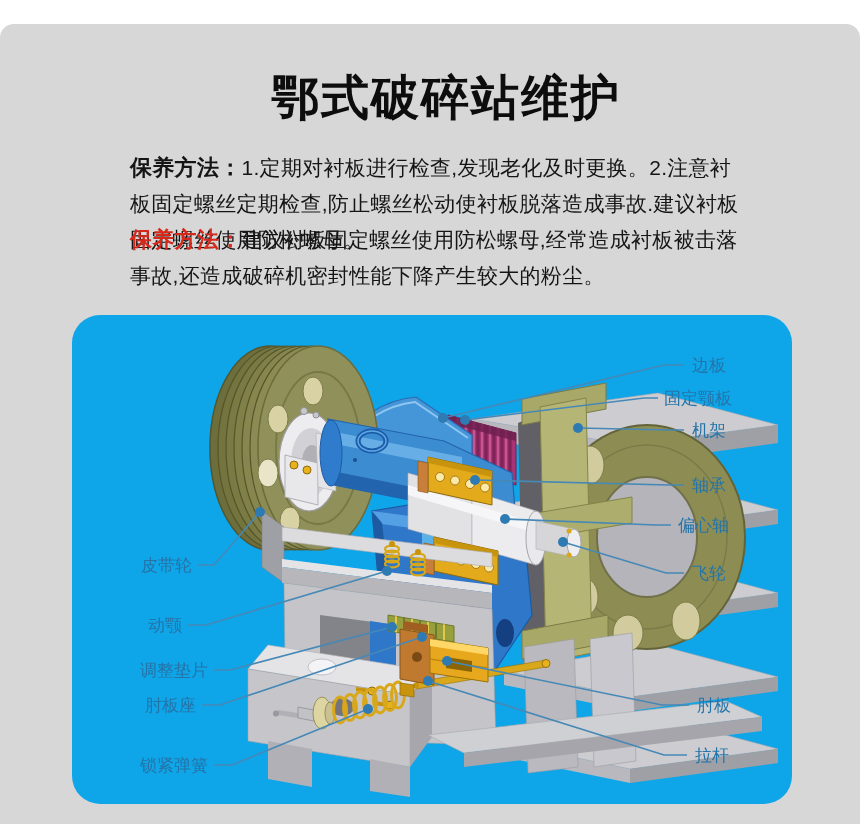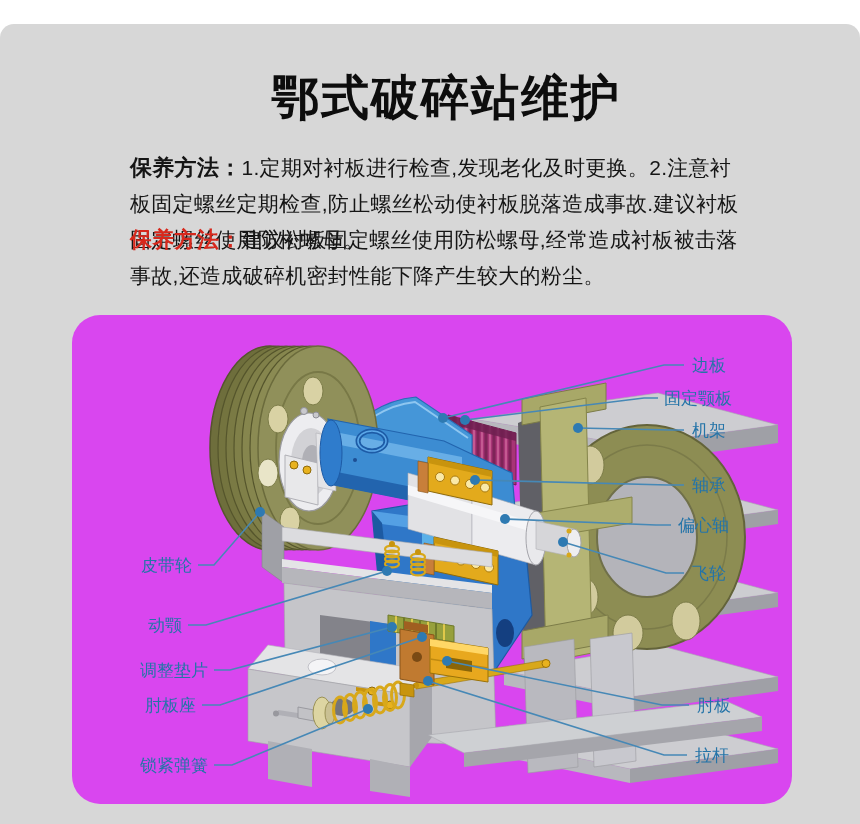--- a/index.html
+++ b/index.html
@@ -10,21 +10,21 @@
   .page-title{position:absolute;top:42px;left:16px;width:100%;margin:0;text-align:center;
               font-family:"Liberation Serif",serif;font-weight:700;font-size:48px;
               letter-spacing:2px;color:#0d0d0d;}
   .para{position:absolute;left:130px;width:622px;margin:0;font-size:21px;line-height:36px;
         color:#151515;letter-spacing:0.3px;}
   .para-1{top:126px;}
   .para-2{top:198px;}
   .label-strong{font-weight:700;font-size:22px;margin-top:44px;}
   .label-warning{color:#d7281c;}
   .diagram-panel{position:absolute;left:72px;top:291px;width:720px;height:489px;
-                 background:#d946ef;border-radius:28px;overflow:hidden;}
+                 background:#0ea5e9;border-radius:28px;overflow:hidden;}
   svg{display:block;}
   .part-label{font-size:17px;fill:#2574a8;font-family:"Liberation Sans",sans-serif;}
   .leader{stroke:#4688b6;stroke-width:1.6;fill:none;}
   .anchor{fill:#2e7ab2;}
 </style>
 </head>
 <body>
 
 <div class="page">
   <div class="content">

